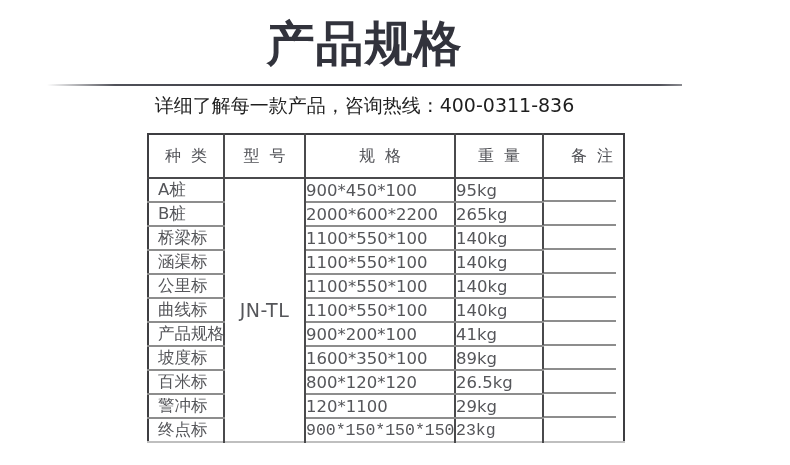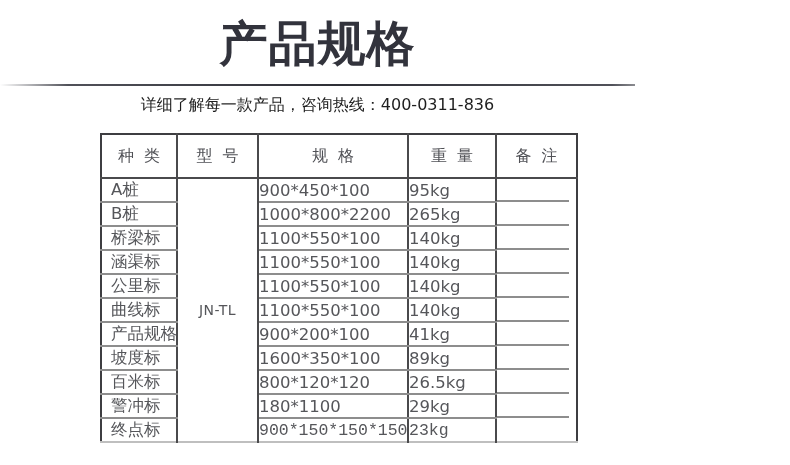--- a/index.html
+++ b/index.html
@@ -7,20 +7,21 @@
     padding: 0;
     background: #ffffff;
   }
   .page {
     position: relative;
     width: 635px;
     height: 465px;
     background: #ffffff;
     overflow: hidden;
     font-family: "DejaVu Sans", "Liberation Sans", sans-serif;
+    margin-left: 47px;
   }
   .page-title {
     margin: 0;
     padding-top: 12px;
     height: 62px;
     line-height: 62px;
     text-align: center;
     font-size: 48px;
     font-weight: 900;
     letter-spacing: 1px;
@@ -35,21 +36,21 @@
       rgba(50,51,60,0.85) 10%,
       #2e2f36 50%,
       rgba(50,51,60,0.85) 90%,
       rgba(50,51,60,0) 100%);
   }
   .subtitle {
     margin-top: 7px;
     height: 24px;
     line-height: 24px;
     text-align: center;
-    font-size: 16px;
+    font-size: 19px;
     color: #1e1e1e;
   }
   .table-wrap {
     width: 476px;
     margin: 16px auto 0 auto;
     padding-left: 41px;
   }
   table.spec-table {
     width: 476px;
     table-layout: fixed;
@@ -70,39 +71,39 @@
     height: 42px;
     font-size: 16px;
     font-weight: 400;
     letter-spacing: 10px;
     padding: 0 0 0 10px;
     text-align: center;
     border-right: 2px solid #4a4a4c;
     border-bottom: 2px solid #4a4a4c;
     color: #505156;
   }
-  table.spec-table th:last-child { border-right: none; }
+  table.spec-table th:last-child { border-right: none; text-align: right; }
 
   table.spec-table td {
     height: 21.4px;
     font-size: 16.5px;
     text-align: left;
     padding: 0;
     border-right: 2px solid #4a4a4c;
     border-bottom: 2px solid #8d8d8d;
     white-space: nowrap;
     overflow: hidden;
   }
   table.spec-table tr:last-child td { border-bottom: none; font-family: Liberation Mono, monospace; }
   table.spec-table td.type-cell {
     text-align: left;
     padding-left: 9px;
   }
   table.spec-table td.model-cell {
-    font-size: 14px;
+    font-size: 19px;
     letter-spacing: 0.5px;
     text-align: center;
     vertical-align: middle;
     border-bottom: none;
     color: #55565a;
   }
   
   table.spec-table td.remark-cell {
     border-right: none;
     border-bottom: none;
@@ -145,21 +146,21 @@
       <tbody>
         <tr>
           <td class="type-cell">A桩</td>
           <td class="model-cell" rowspan="11">JN-TL</td>
           <td class="spec-cell">900*450*100</td>
           <td class="weight-cell">95kg</td>
           <td class="remark-cell"></td>
         </tr>
         <tr>
           <td class="type-cell">B桩</td>
-          <td class="spec-cell">1000*800*2200</td>
+          <td class="spec-cell">2000*600*2200</td>
           <td class="weight-cell">265kg</td>
           <td class="remark-cell"></td>
         </tr>
         <tr>
           <td class="type-cell">桥梁标</td>
           <td class="spec-cell">1100*550*100</td>
           <td class="weight-cell">140kg</td>
           <td class="remark-cell"></td>
         </tr>
         <tr>
@@ -193,21 +194,21 @@
           <td class="remark-cell"></td>
         </tr>
         <tr>
           <td class="type-cell">百米标</td>
           <td class="spec-cell">800*120*120</td>
           <td class="weight-cell">26.5kg</td>
           <td class="remark-cell"></td>
         </tr>
         <tr>
           <td class="type-cell">警冲标</td>
-          <td class="spec-cell">180*1100</td>
+          <td class="spec-cell">120*1100</td>
           <td class="weight-cell">29kg</td>
           <td class="remark-cell"></td>
         </tr>
         <tr>
           <td class="type-cell">终点标</td>
           <td class="spec-cell">900*150*150*150</td>
           <td class="weight-cell">23kg</td>
           <td class="remark-cell"></td>
         </tr>
       </tbody>

